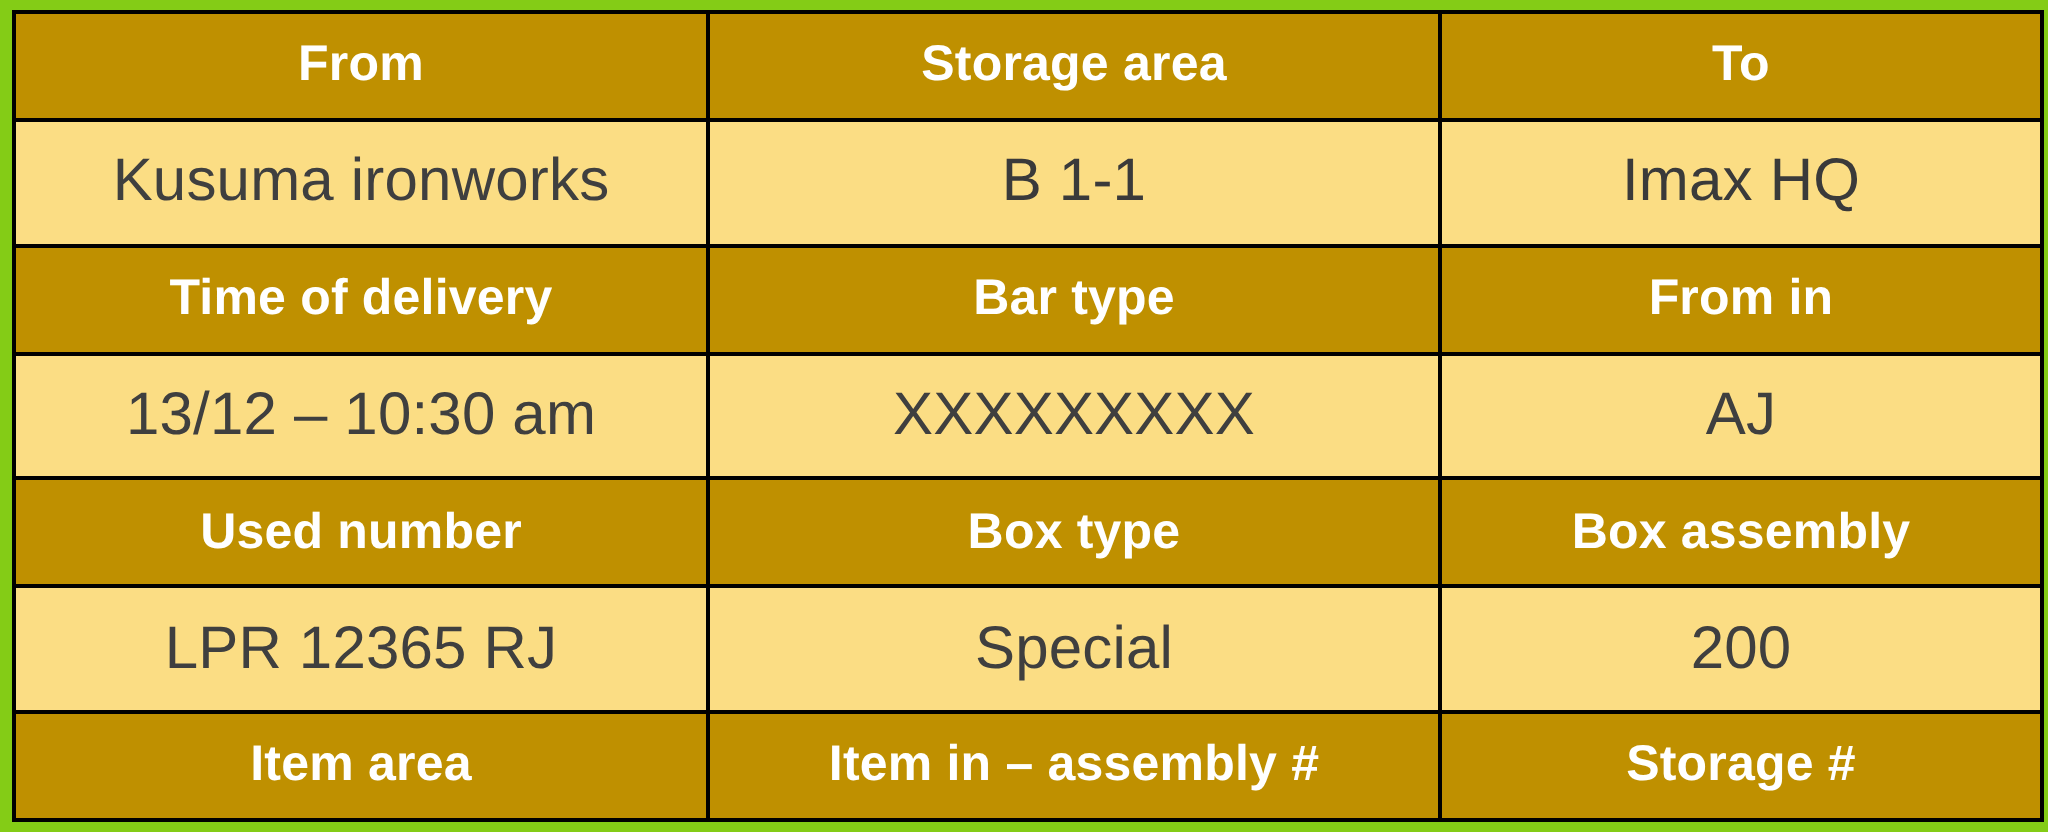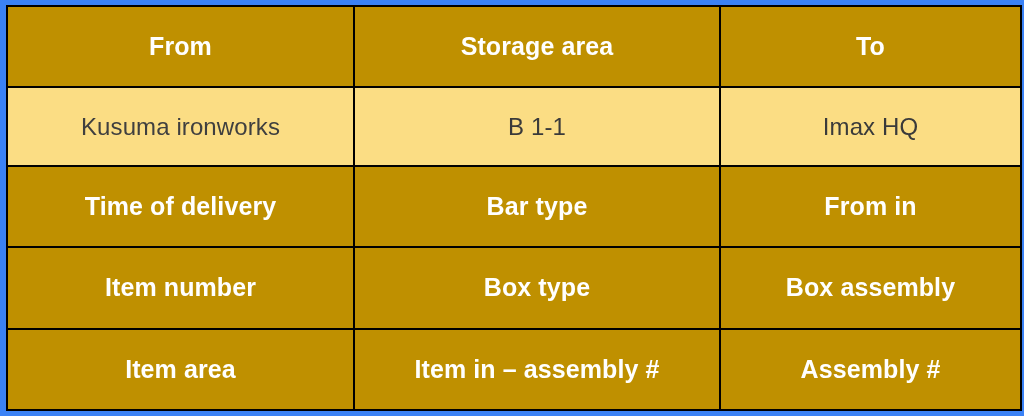--- a/index.html
+++ b/index.html
@@ -13,21 +13,21 @@
     height: 416px;
     overflow: hidden;
     font-family: "Liberation Sans", sans-serif;
   }
 
   
   #label-table-wrap {
     width: 1024px;
     height: 416px;
     box-sizing: border-box;
-    background: #3b82f6;
+    background: #84cc16;
     padding: 5px 4px 5px 6px;
   }
 
   table.label-table {
     width: 100%;
     height: 100%;
     border-collapse: collapse;
     table-layout: fixed;
     background: #000000;
   }
@@ -56,21 +56,21 @@
     font-weight: bold;
     font-size: 25px;
     letter-spacing: 0.1px;
   }
 
   
   tr.row-data td {
     background: #fbdd84;
     color: #3f3f3f;
     font-weight: normal;
-    font-size: 24px;
+    font-size: 30px;
     letter-spacing: 0.1px;
   }
 
   tr.row-data td.bold-val {
     font-weight: normal;
     color: #3a3a3a;
   }
 </style>
 </head>
 <body>
@@ -95,30 +95,40 @@
         <td class="bold-val">B 1-1</td>
         <td class="bold-val">Imax HQ</td>
       </tr>
 
       <tr class="row-head">
         <td>Time of delivery</td>
         <td>Bar type</td>
         <td>From in</td>
       </tr>
 
+      <tr class="row-data">
+        <td>13/12 – 10:30 am</td>
+        <td>XXXXXXXXX</td>
+        <td>AJ</td>
+      </tr>
 
       <tr class="row-head">
-        <td>Item number</td>
+        <td>Used number</td>
         <td>Box type</td>
         <td>Box assembly</td>
       </tr>
 
+      <tr class="row-data">
+        <td>LPR 12365 RJ</td>
+        <td>Special</td>
+        <td>200</td>
+      </tr>
 
       <tr class="row-head">
         <td>Item area</td>
         <td>Item in – assembly #</td>
-        <td>Assembly #</td>
+        <td>Storage #</td>
       </tr>
 
 
     </tbody>
   </table>
 </div>
 
 </body></html>

